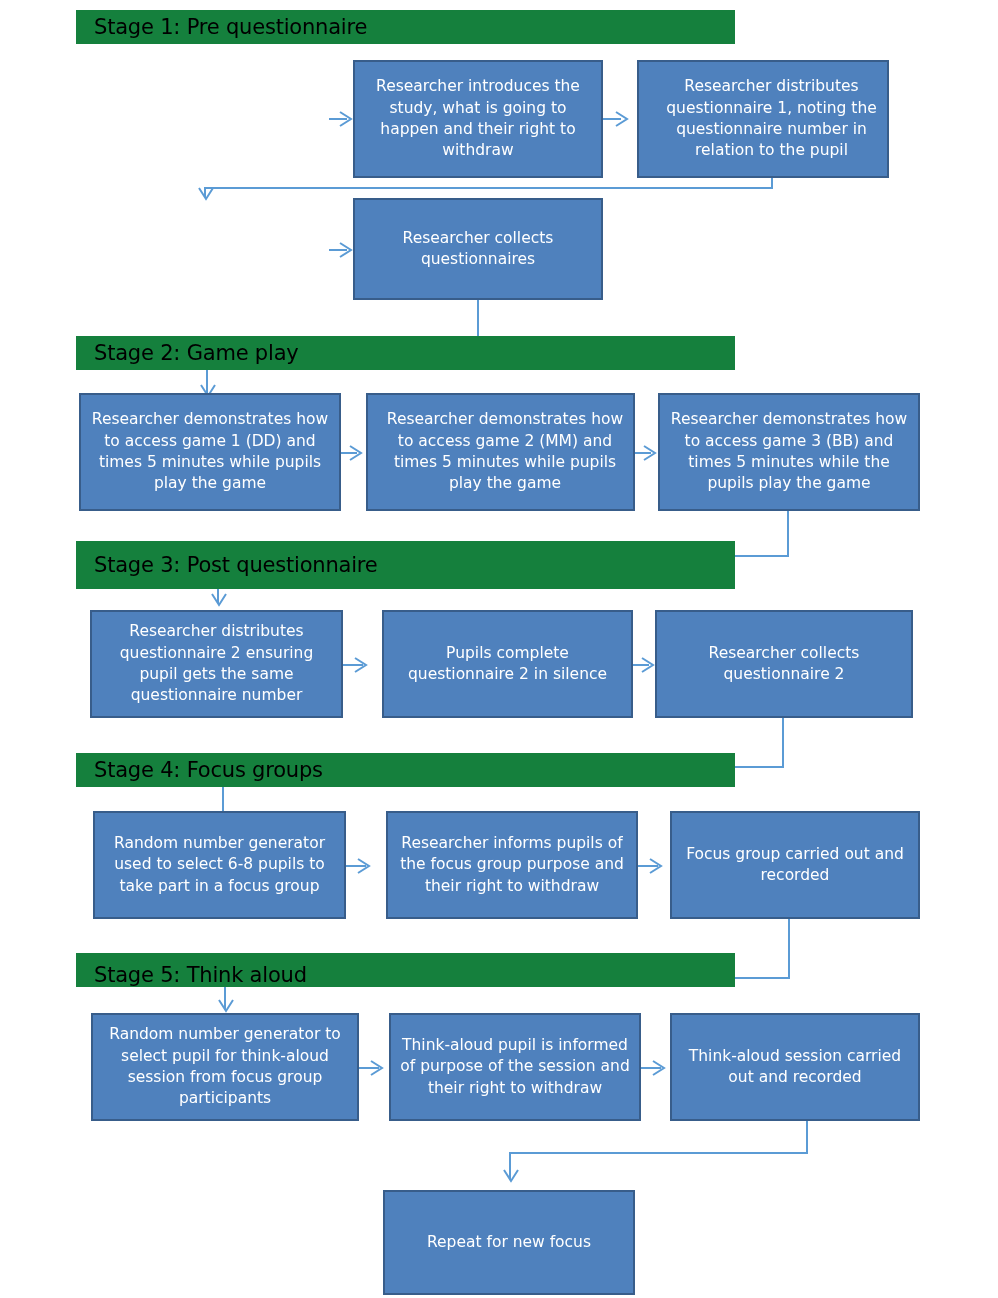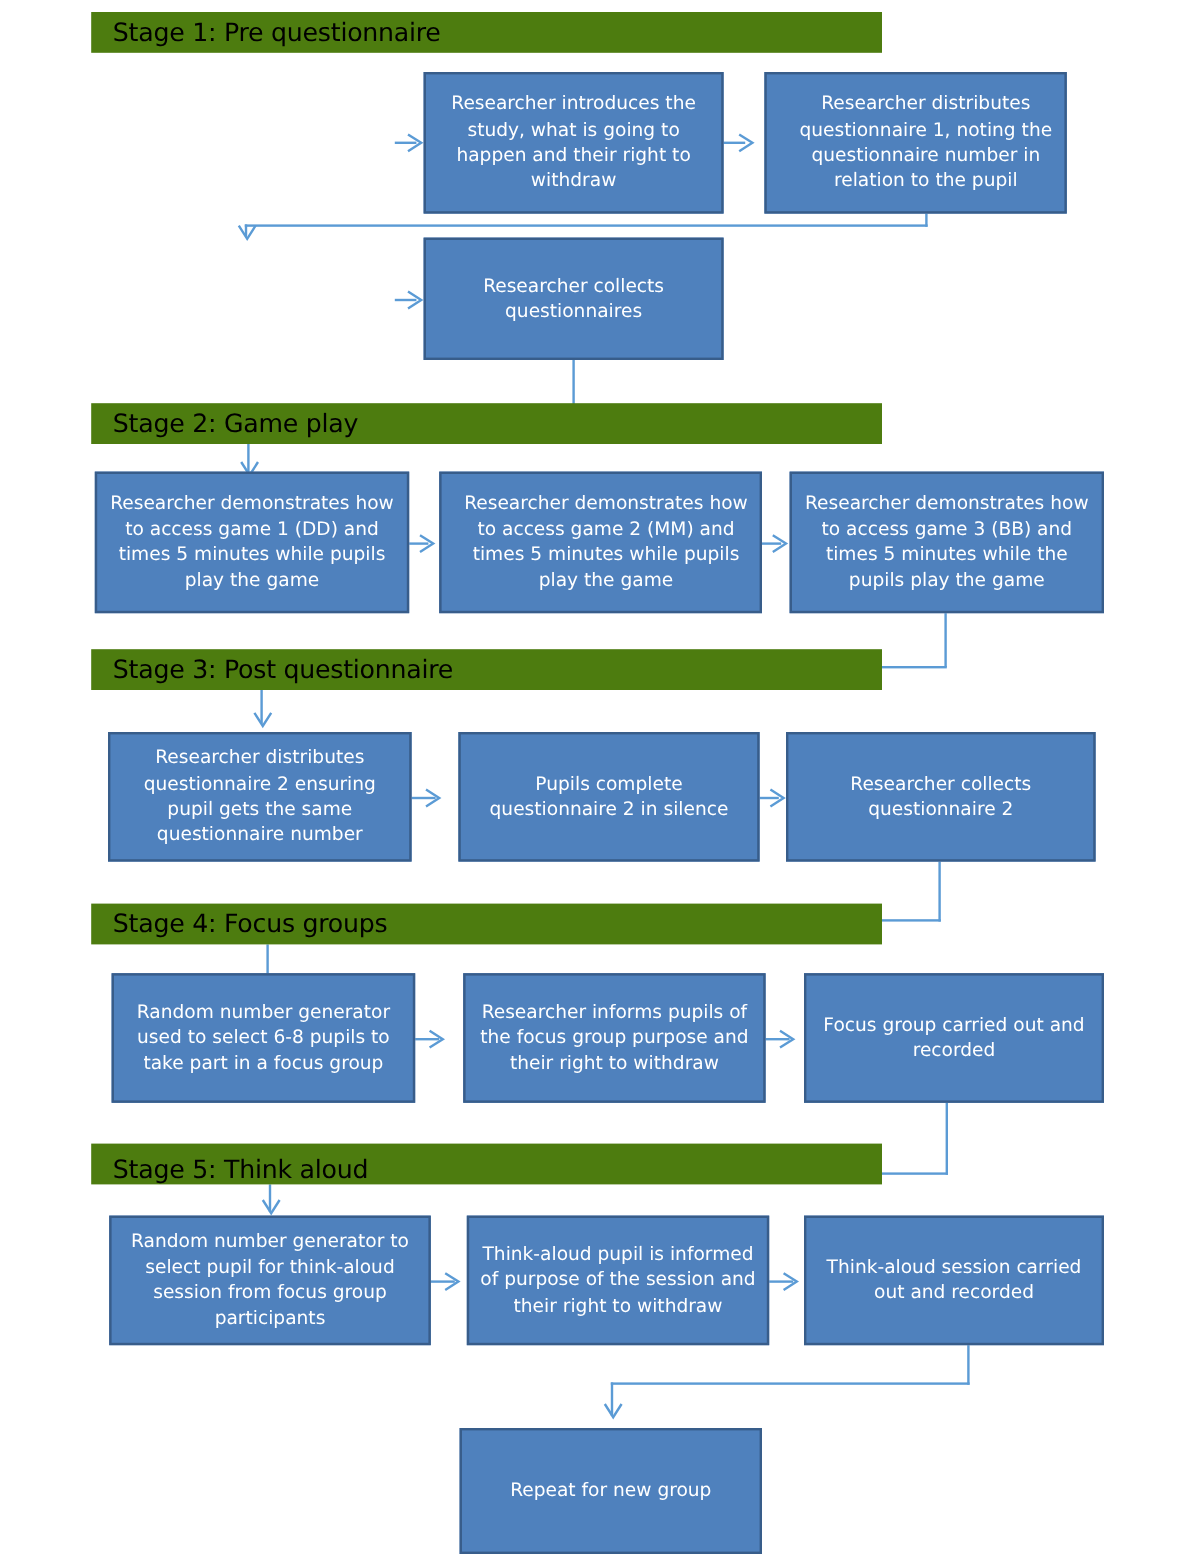--- a/index.html
+++ b/index.html
@@ -7,21 +7,21 @@
     width:998px;height:1298px;
     background:#ffffff;
     font-family:"DejaVu Sans","Liberation Sans",sans-serif;
     overflow:hidden;
   }
   #canvas{position:relative;width:998px;height:1298px;}
 
   
   .stage-bar{
     position:absolute;
-    background:#4d7c0f;
+    background:#15803d;
     color:#000000;
     display:flex;
     align-items:center;
     box-sizing:border-box;
     padding-left:18px;
     font-size:21px;
     letter-spacing:-0.2px;
     z-index:4;
   }
 
@@ -139,21 +139,21 @@
   <div class="conn h" style="left:635px;top:452px;width:16px;"></div>
   <div class="arrow" style="left:642px;top:444px;">
     <svg width="16" height="18" viewBox="0 0 16 18">
         <polyline points="2,2 13,9 2,16" fill="none" stroke="#5b9bd5" stroke-width="2"></polyline>
       </svg>
   </div>
 
   <div class="conn v" style="left:787px;top:511px;height:45px;"></div>
   <div class="conn h" style="left:735px;top:555px;width:54px;"></div>
 
-  <div class="stage-bar" style="left:76px;top:541px;width:659px;height:34px;">
+  <div class="stage-bar" style="left:76px;top:541px;width:659px;height:48px;">
     <span>Stage 3: Post questionnaire</span>
   </div>
 
   <div class="conn v" style="left:217px;top:575px;height:28px;"></div>
   <div class="arrow" style="left:210px;top:592px;">
     <svg width="18" height="16" viewBox="0 0 18 16">
         <polyline points="2,2 9,13 16,2" fill="none" stroke="#5b9bd5" stroke-width="2"></polyline>
       </svg>
   </div>
 
@@ -255,16 +255,16 @@
   <div class="conn v" style="left:806px;top:1121px;height:33px;"></div>
   <div class="conn h" style="left:509px;top:1152px;width:299px;"></div>
   <div class="conn v" style="left:509px;top:1152px;height:28px;"></div>
   <div class="arrow" style="left:502px;top:1168px;">
     <svg width="18" height="16" viewBox="0 0 18 16">
         <polyline points="2,2 9,13 16,2" fill="none" stroke="#5b9bd5" stroke-width="2"></polyline>
       </svg>
   </div>
 
   <div class="node" style="left:383px;top:1190px;width:252px;height:105px;">
-    <span>Repeat for new group</span>
+    <span>Repeat for new focus</span>
   </div>
 
 </div>
 
 </body></html>

